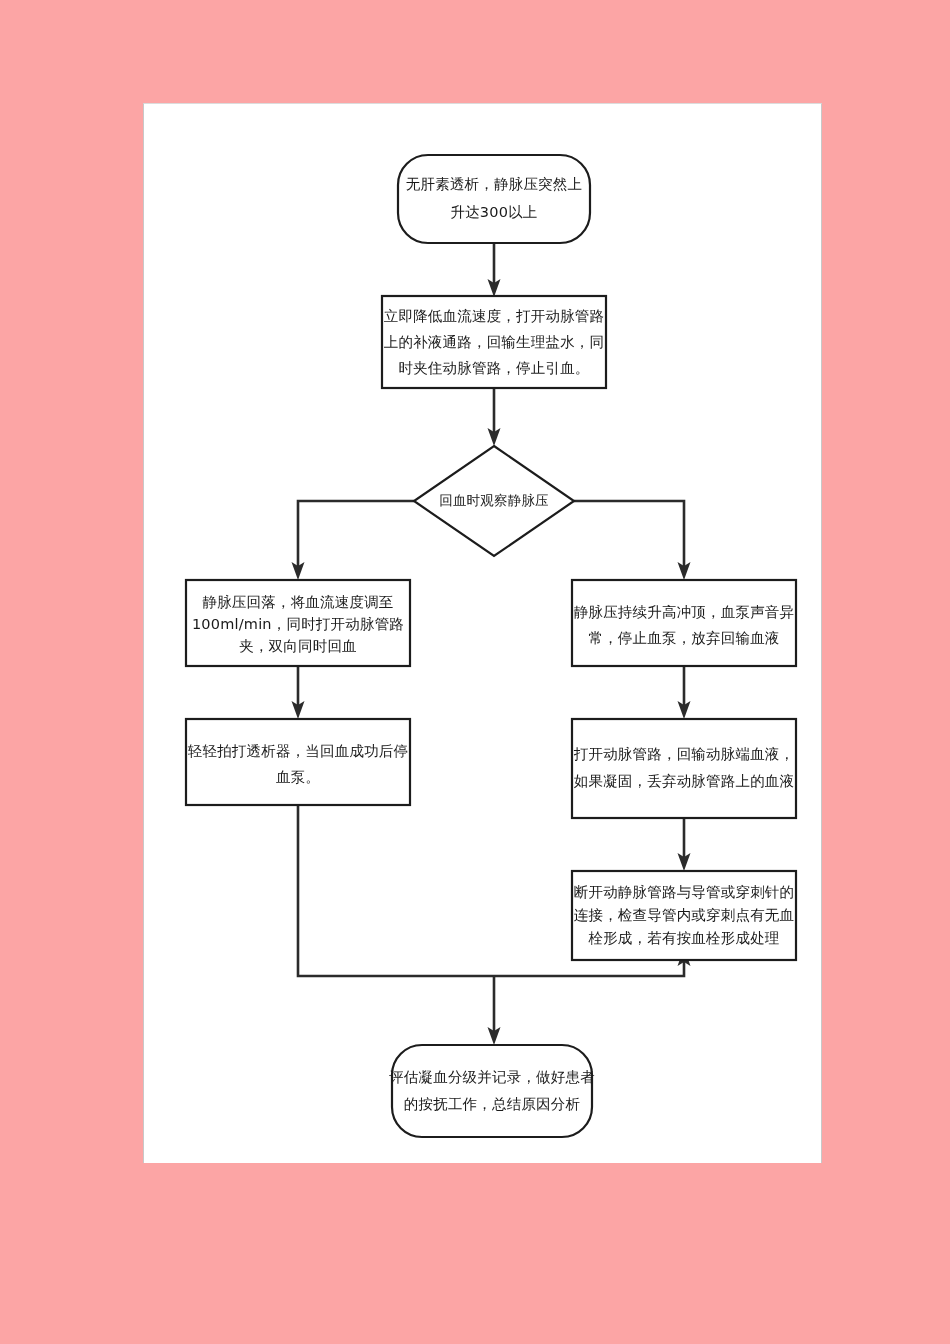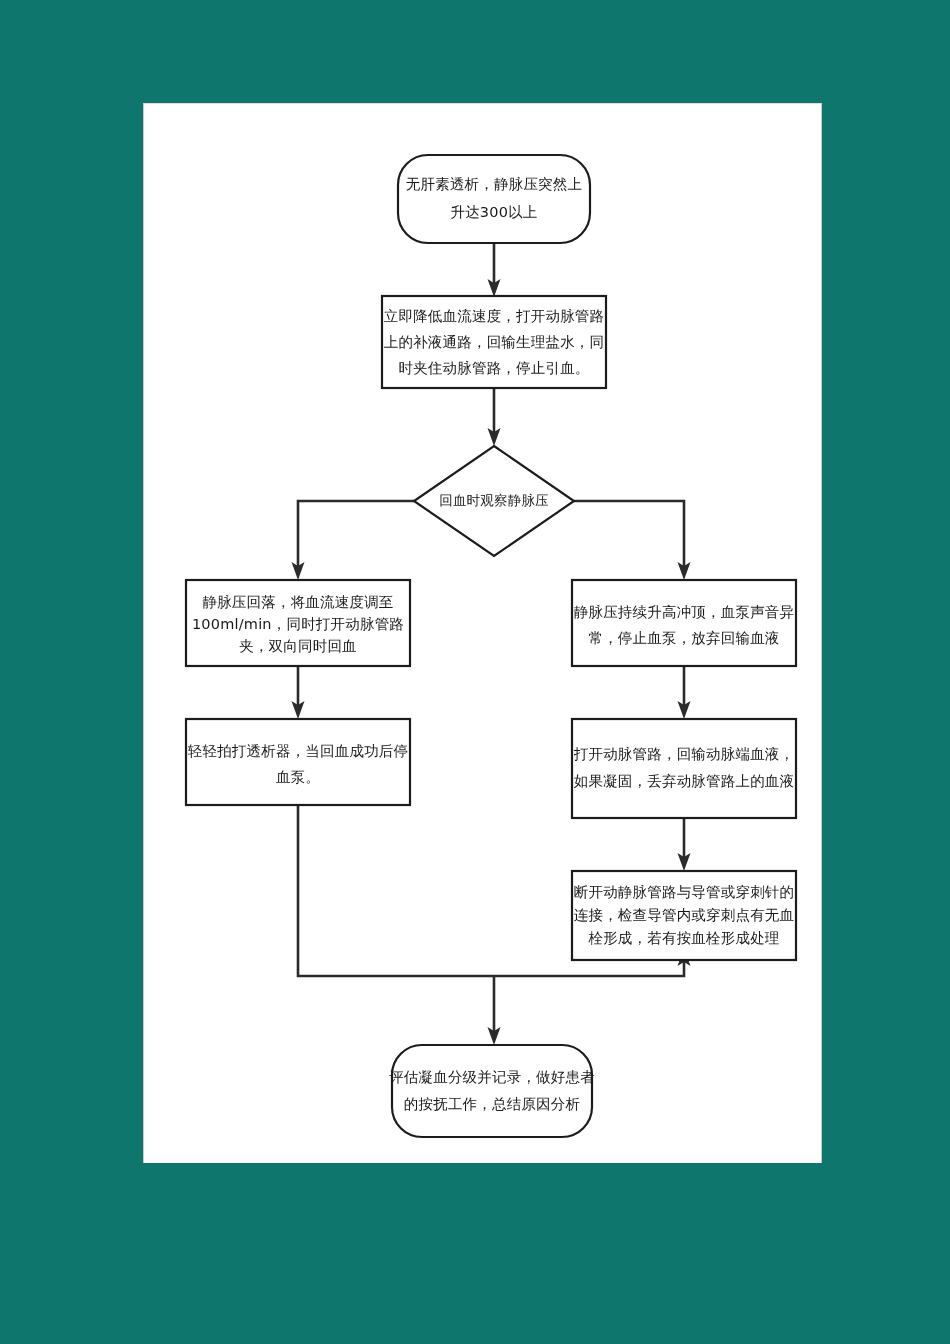--- a/index.html
+++ b/index.html
@@ -10,21 +10,21 @@
   body {
     width: 950px;
     height: 1344px;
     font-family: "DejaVu Sans", "Liberation Sans", sans-serif;
     overflow: hidden;
   }
   #page {
     position: relative;
     width: 950px;
     height: 1344px;
-    background: #0f766e;
+    background: #fca5a5;
   }
   
   #page-frame {
     position: absolute;
     left: 143px;
     top: 103px;
     width: 679px;
     height: 1060px;
     border-left: 1px solid #c8c8c8;
     border-right: 1px solid #c8c8c8;

